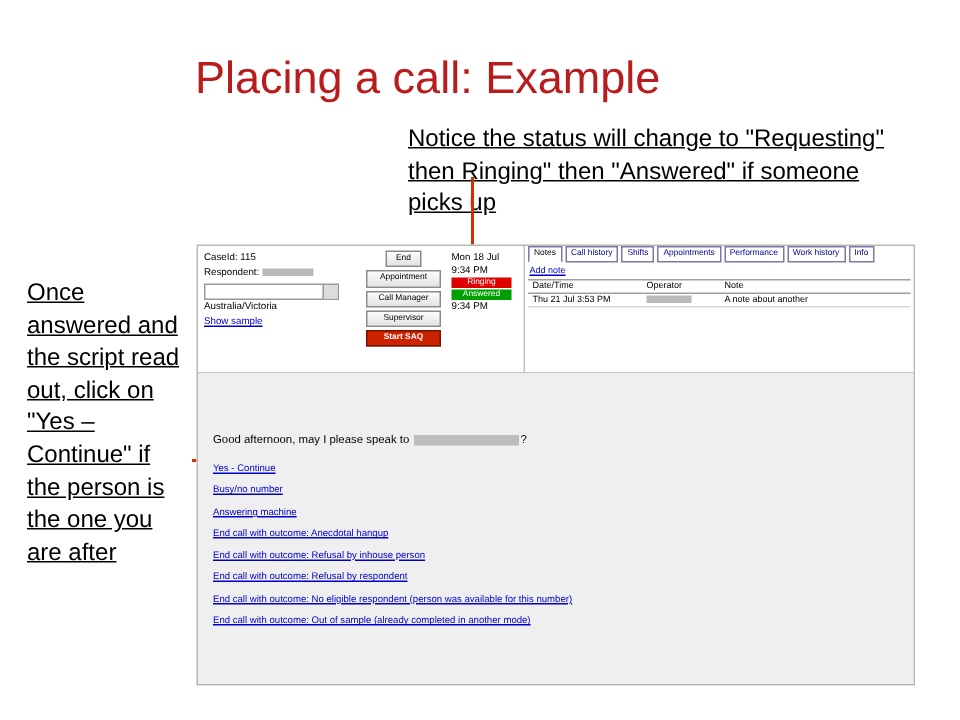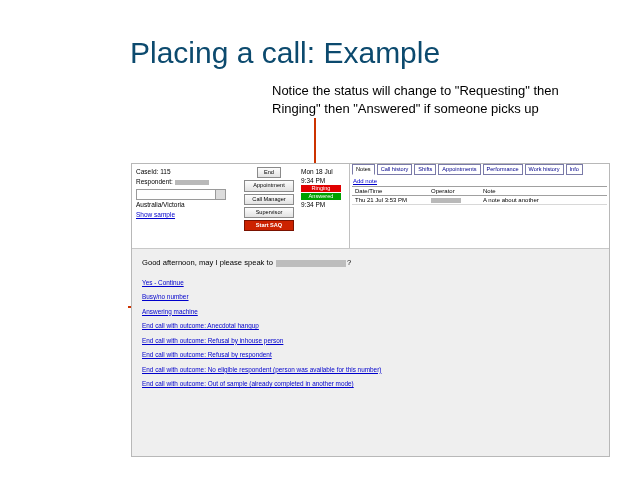--- a/index.html
+++ b/index.html
@@ -18,31 +18,32 @@
     position: absolute;
     left: 0; top: 0;
     width: 640px;
     height: 480px;
   }
   #slide-title {
     position: absolute;
     left: 130px;
     top: 36px;
     font-size: 30px;
-    color: #0c4a6e;
+    color: #b91c1c;
     font-family: "Liberation Sans", sans-serif;
     letter-spacing: 0px;
     white-space: nowrap;
     text-align: center;
   }
   .annotation {
     position: absolute;
-    font-size: 13px;
+    font-size: 16px;
     color: #000000;
     line-height: 1.35;
+    text-decoration: underline;
   }
   #annotation-top {
     left: 272px;
     top: 82px;
     width: 330px;
   }
   #annotation-left {
     left: 18px;
     top: 185px;
     width: 108px;
@@ -283,20 +284,21 @@
     left: 0; top: 85px;
     right: 0; bottom: 0;
     background: #efefef;
     padding: 8px 0 0 10px;
   }
   #script-text {
     font-size: 7.6px;
     line-height: 1.55;
     color: #000;
     margin-bottom: 10px;
+    margin-top: 30px;
   }
   .script-link {
     display: block;
     color: #0000cc;
     text-decoration: underline;
     font-size: 6.4px;
     margin-bottom: 7.5px;
   }
   #script-links { margin-top: 2px; }
   .redact-inline {
@@ -310,20 +312,21 @@
 </head>
 <body>
 
 <div class="slide">
 
   <div id="slide-title">Placing a call: Example</div>
 
   <div class="annotation" id="annotation-top">Notice the status will change to "Requesting" then Ringing" then "Answered" if someone picks up</div>
   <div class="arrow" id="arrow-top"></div>
 
+  <div class="annotation" id="annotation-left">Once answered and the script read out, click on "Yes – Continue" if the person is the one you are after</div>
   <div class="arrow" id="arrow-left"></div>
 
   <div id="app-window">
 
     <div id="app-top">
 
       <div id="call-info">
         <div id="caseid-row">
           <span>CaseId:</span>
           <span>115</span>

